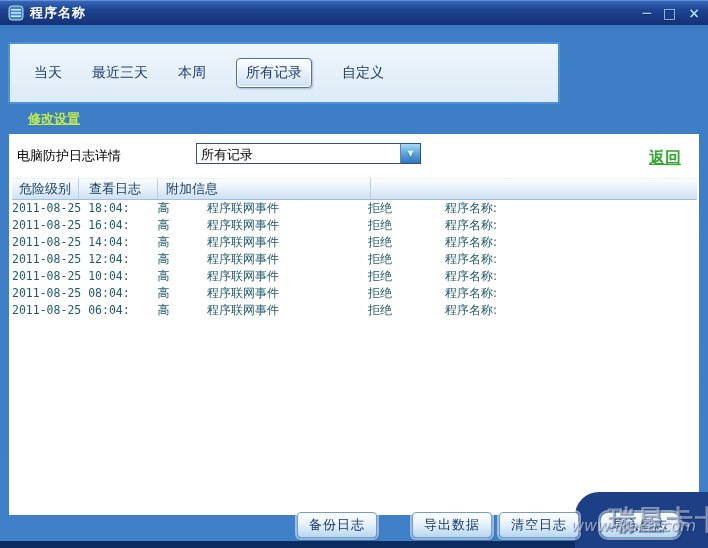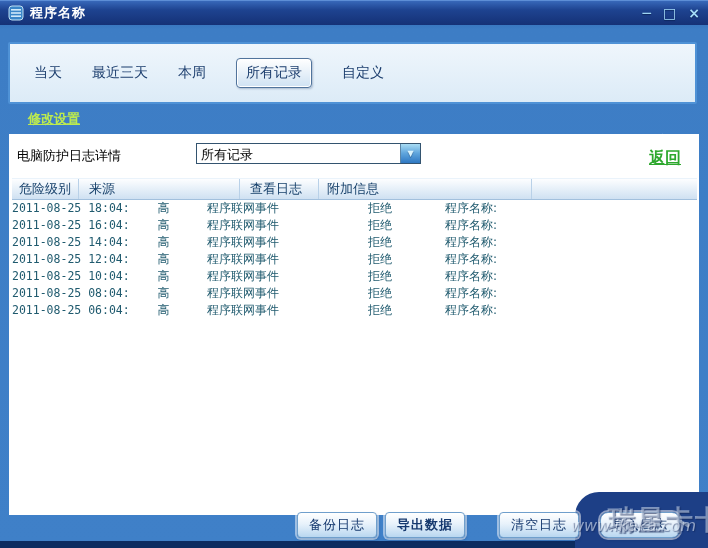--- a/index.html
+++ b/index.html
@@ -16,21 +16,21 @@
     box-shadow:inset 0 1px 0 #5d8ed6;
     display:flex;align-items:center;padding:0 8px;box-sizing:border-box;
   }
   .app-icon{width:16px;height:16px;margin-right:6px;flex:none;}
   .win-title{color:#ffffff;font-size:13px;font-weight:bold;letter-spacing:1px;}
   .win-controls{margin-left:auto;display:flex;gap:12px;align-items:center;}
   .win-btn{color:#a5dcf8;font-size:14px;font-weight:bold;line-height:14px;cursor:pointer;
     text-shadow:0 1px 1px rgba(0,20,60,.6);}
   
   .tab-panel{
-    position:absolute;left:8px;top:42px;width:689px;height:62px;box-sizing:border-box;
+    position:absolute;left:8px;top:42px;width:552px;height:62px;box-sizing:border-box;
     background:linear-gradient(#eff6fc,#dcebf7);
     border:2px solid #4f92d6;border-radius:2px;
     display:flex;align-items:center;padding-left:24px;gap:30px;
   }
   .tab{font-size:14px;color:#1c3e6e;cursor:pointer;white-space:nowrap;}
   .tab.active{
     background:linear-gradient(#ffffff,#cfe2f3);
     border:1px solid #51749c;border-radius:4px;padding:5px 9px;
     box-shadow:inset 0 0 0 1px #ffffff,1px 1px 2px rgba(10,40,90,.25);
   }
@@ -80,21 +80,21 @@
   
   .footer-btn{
     position:absolute;top:512px;width:80px;height:26px;z-index:2;
     background:linear-gradient(#ffffff 0%,#e8f2fb 45%,#b9d7f0 100%);
     border:1px solid #6f9fcc;border-radius:4px;
     box-shadow:0 0 0 2px rgba(255,255,255,.5),1px 2px 3px rgba(10,40,90,.35);
     color:#15386e;font-size:13px;letter-spacing:1px;text-align:center;line-height:24px;
     cursor:pointer;box-sizing:border-box;
   }
   .btn-backup{left:297px;}
-  .btn-export{left:385px;font-weight:bold;}
+  .btn-export{left:412px;}
   .btn-clear{left:499px;}
   .btn-import{left:600px;border-radius:8px;}
   
   .bottom-strip{position:absolute;left:0;top:541px;width:708px;height:7px;background:#0d2c60;}
   .watermark-blob{
     position:absolute;right:0;top:492px;width:133px;height:56px;z-index:1;
     background:#1d3f86;border-top-left-radius:24px;
   }
   .wm-title{
     position:absolute;left:608px;top:490px;z-index:3;
@@ -148,21 +148,20 @@
       <span class="combo-button">
         <span class="combo-arrow">▼</span>
       </span>
     </div>
 
     <span class="back-link">返回</span>
 
     <div class="grid">
       <div class="grid-header">
         <div class="hc w-level" style="text-align:center">危险级别</div>
-        <div class="hc w-source">来源</div>
         <div class="hc w-result">查看日志</div>
         <div class="hc w-info">附加信息</div>
         <div class="hc w-rest"></div>
       </div>
 
       <div class="grid-row">
         <div class="c w-date c-date">2011-08-25 18:04:13</div>
         <div class="c w-level">高</div>
         <div class="c w-source">程序联网事件</div>
         <div class="c w-result">拒绝</div>

